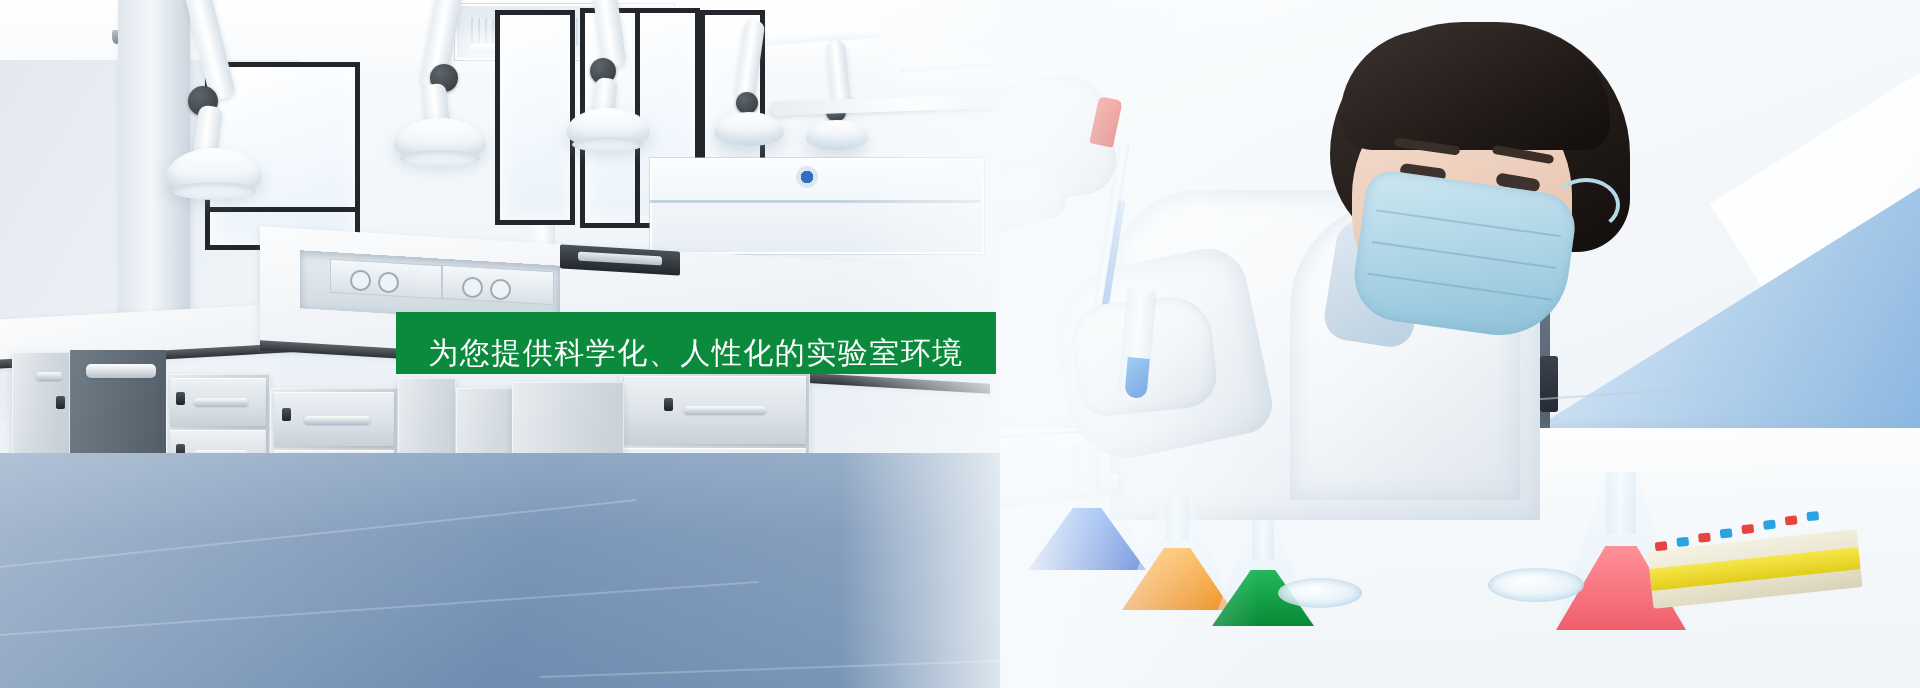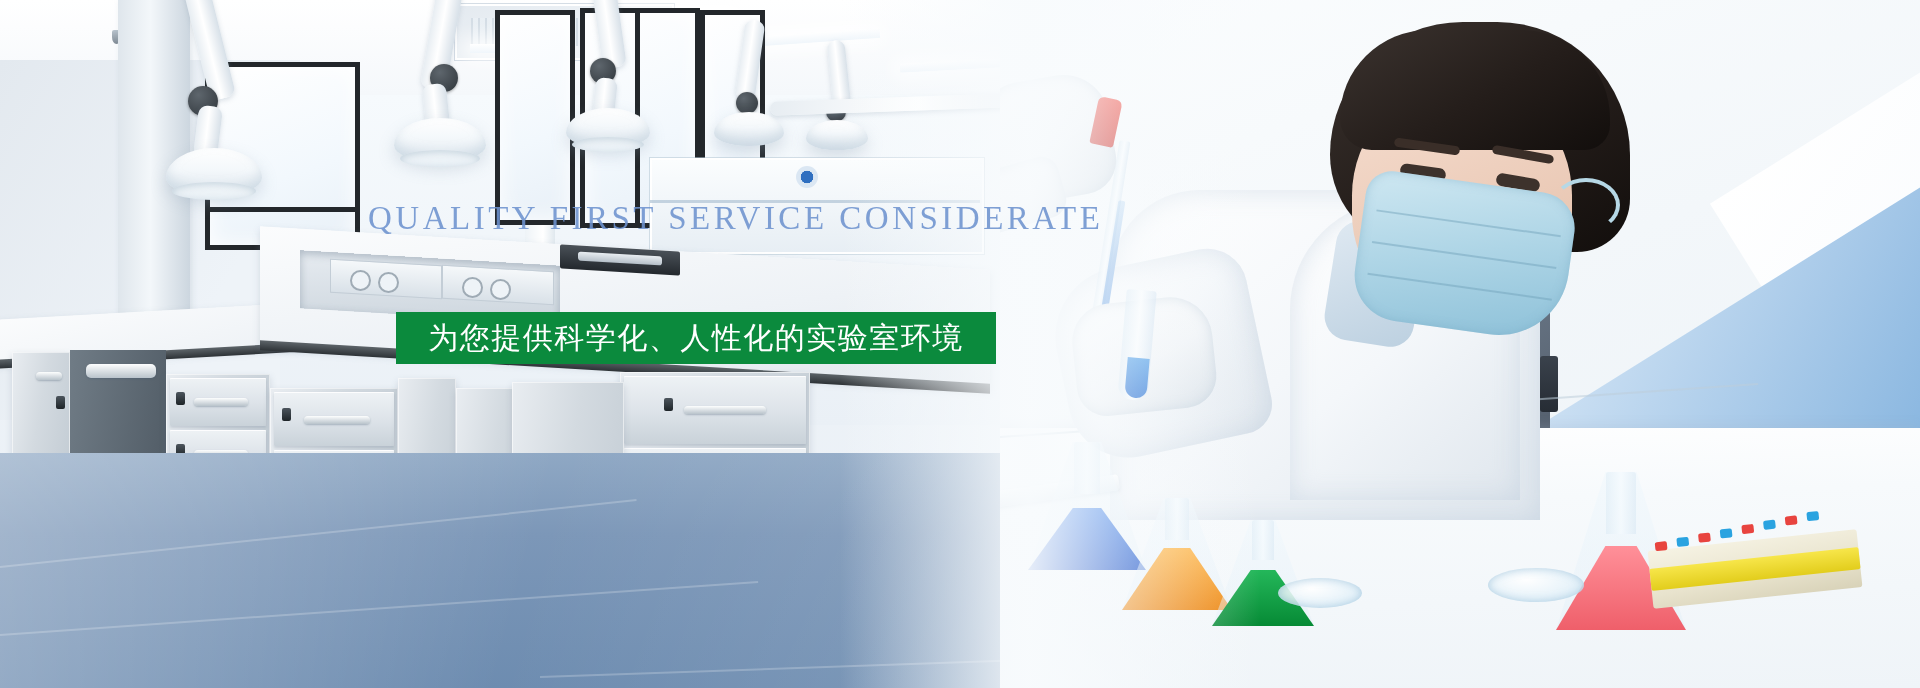--- a/index.html
+++ b/index.html
@@ -318,23 +318,23 @@
     font-family:"DejaVu Sans","Liberation Sans",sans-serif;
     font-size:63px;
     font-weight:bold;
     letter-spacing:3px;
     color:#1a56b8;
     white-space:nowrap;
     text-shadow:0 2px 4px rgba(255,255,255,.55);
   }
   .green-bar{
     position:absolute;left:396px;top:312px;
-    width:600px;height:52px;
+    width:600px;height:62px;
     background:#0b8a3d;
-    display:flex;align-items:center;justify-content:center;
+    display:flex;align-items:flex-end;justify-content:center;
     pointer-events:auto;
   }
   .green-bar .sub{
     font-family:"DejaVu Sans","Liberation Sans",sans-serif;
     font-size:30px;
     letter-spacing:1.5px;
     color:#ffffff;
     white-space:nowrap;
   }
 </style>
@@ -555,21 +555,20 @@
       <div class="tube-cap" style="left:118px;top:-18px;background:#2aa3e0;"></div>
       <div class="tube-cap" style="left:140px;top:-20px;background:#e8443f;"></div>
       <div class="tube-cap" style="left:162px;top:-22px;background:#2aa3e0;"></div>
       <div style="position:absolute;left:0;top:18px;width:210px;height:22px;background:linear-gradient(180deg,#f7e64a,#e2cd1c);border-radius:2px;"></div>
     </div>
   </div>
 
   <div class="seam"></div>
 
   <div class="text-block">
-    <div class="eng-line">QUALITY FIRST SERVICE CONSIDERATE</div>
 
 
     <div class="green-bar">
       <span class="sub">为您提供科学化、人性化的实验室环境</span>
     </div>
   </div>
 
 </div>
 
 </body></html>

